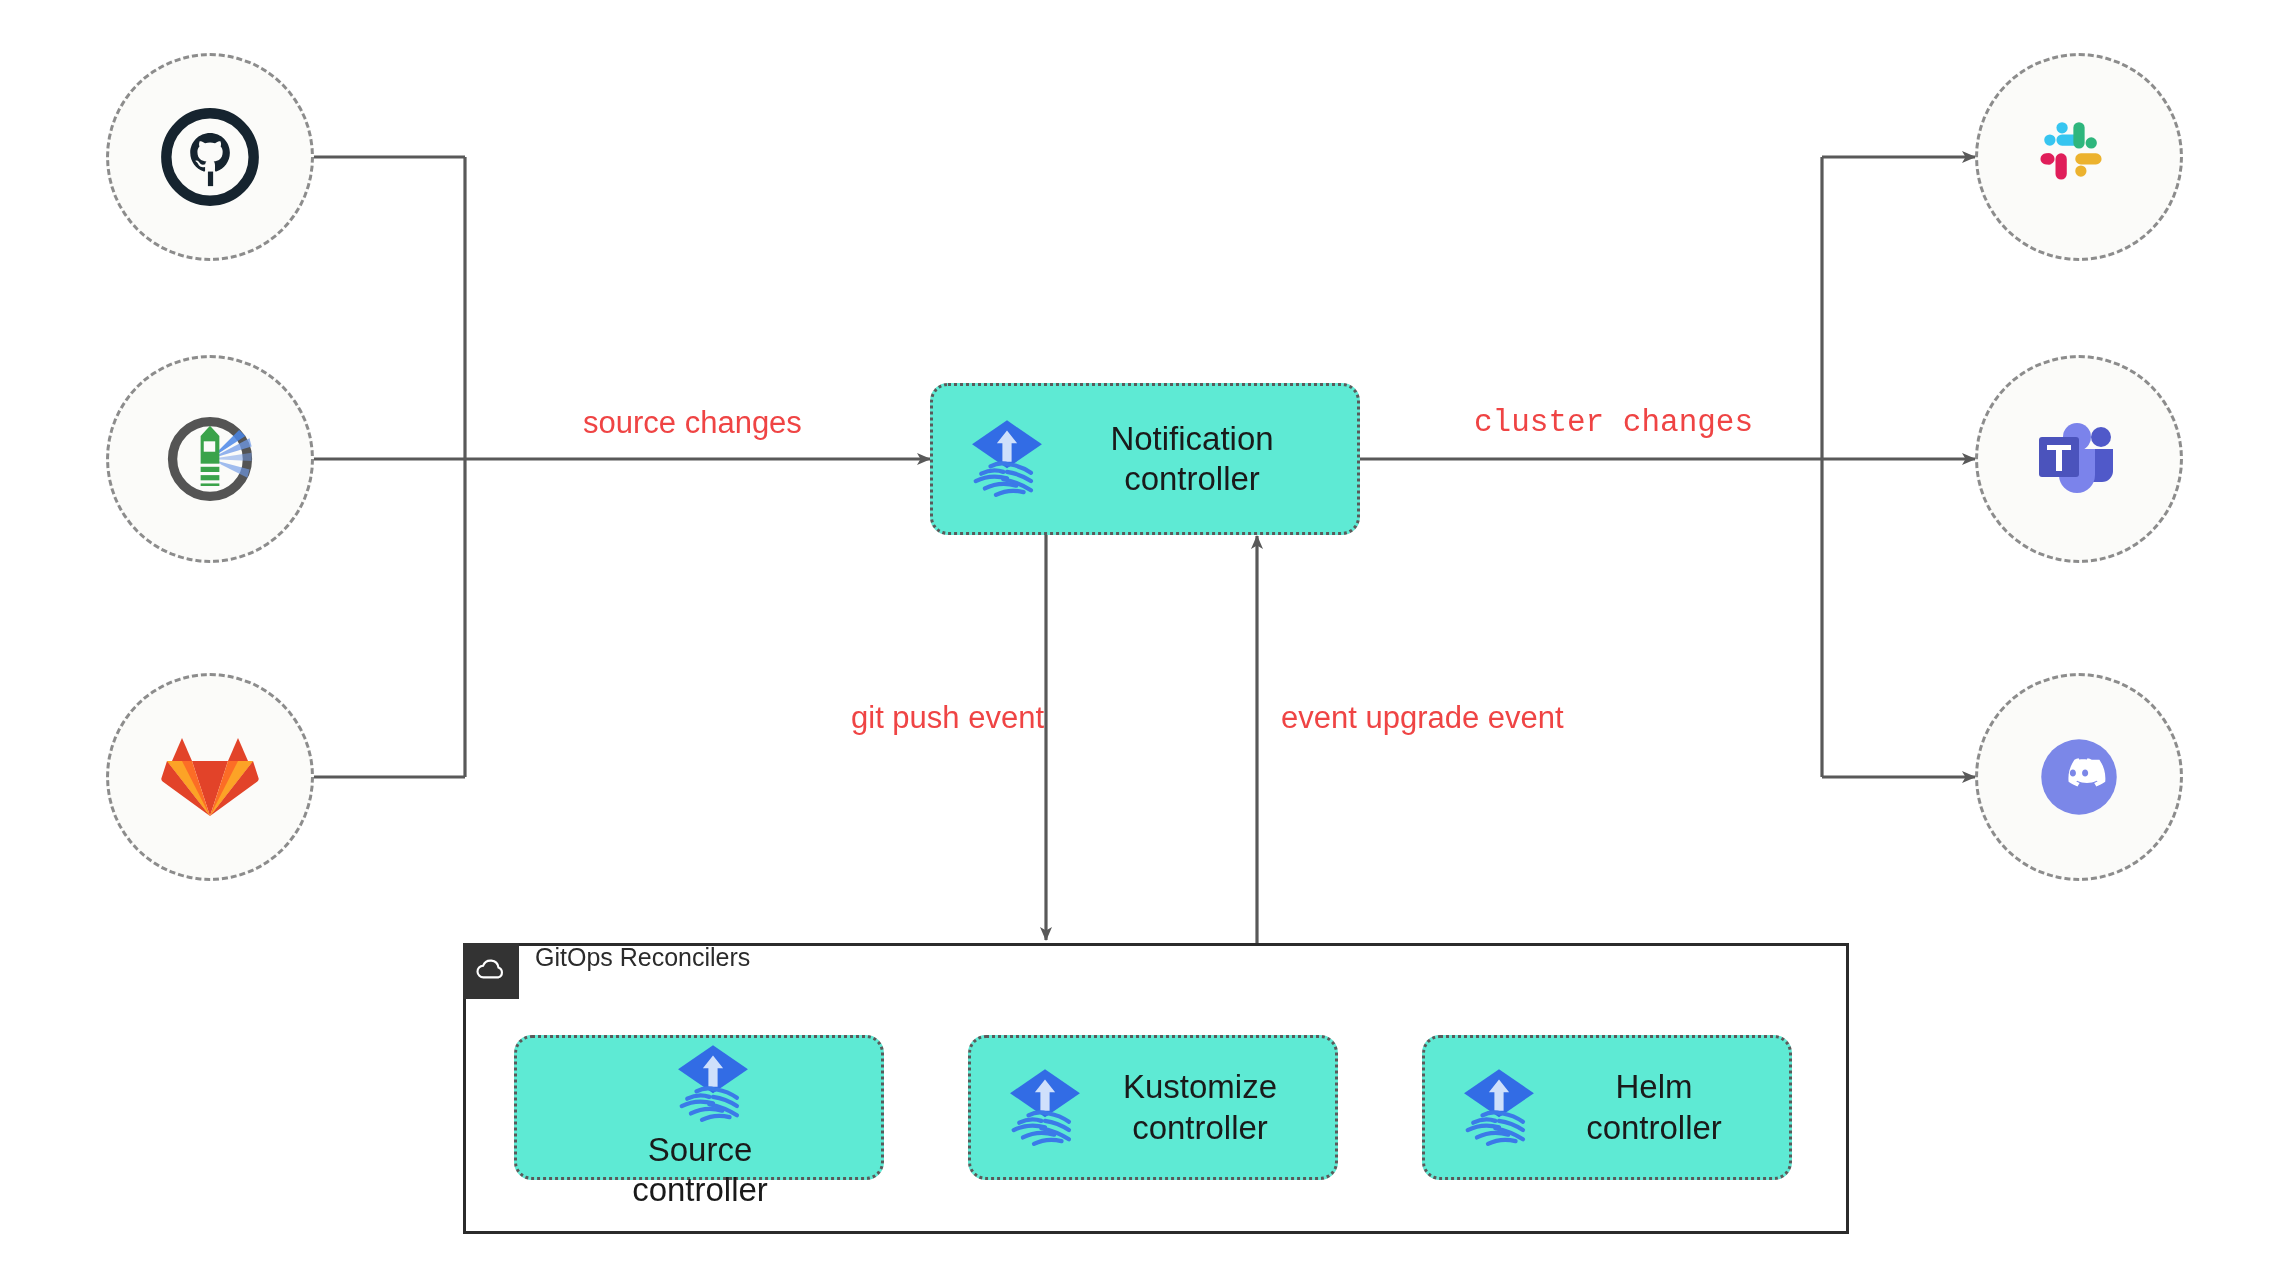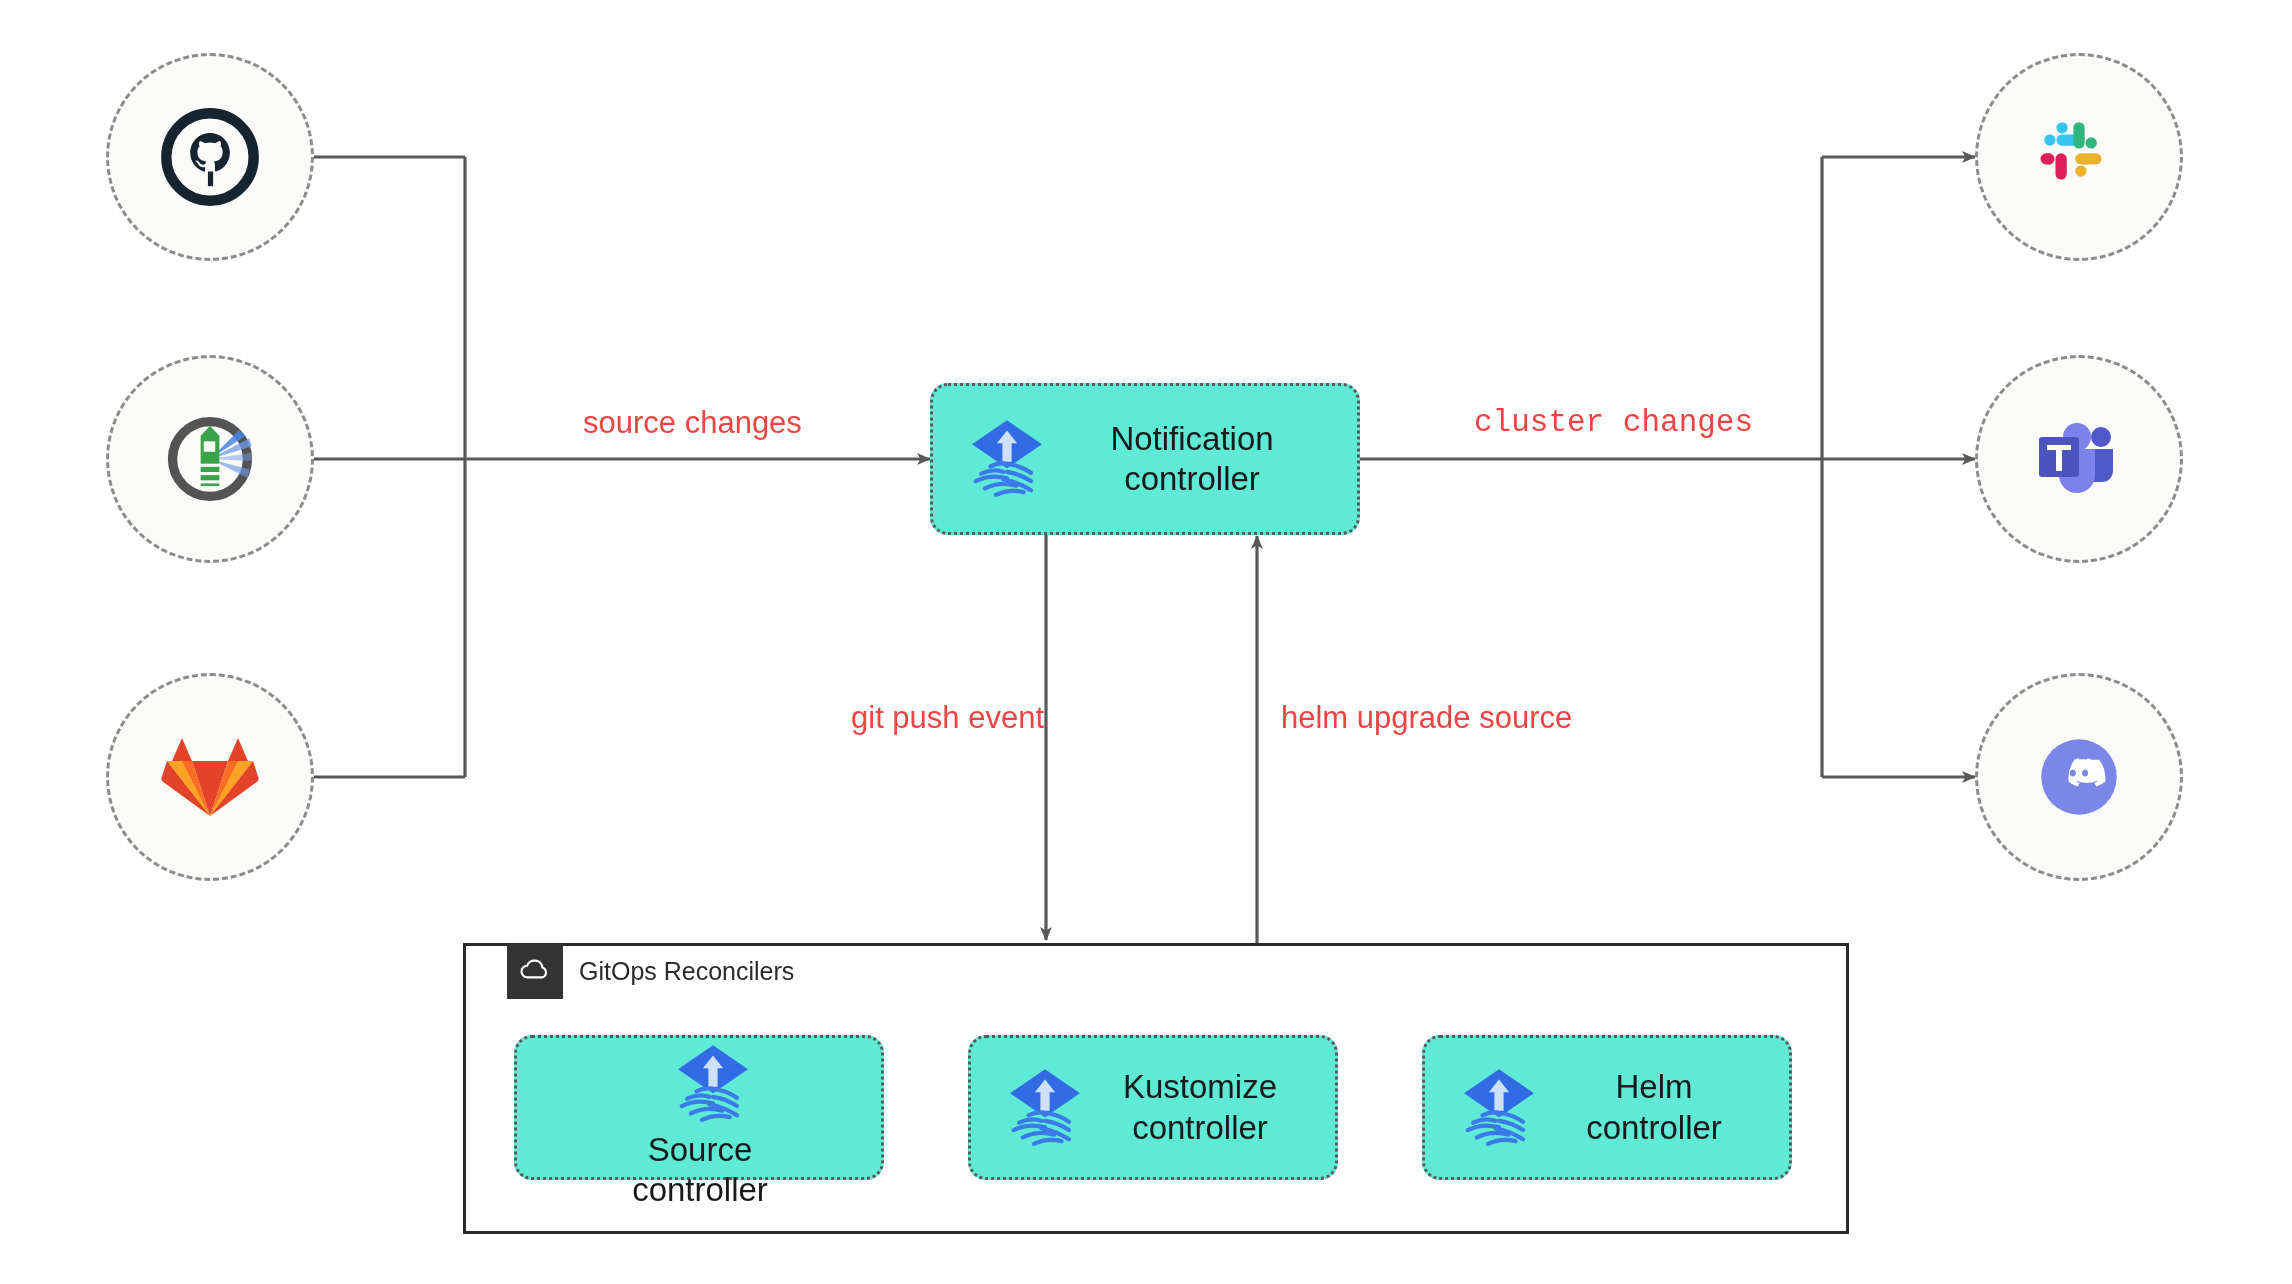--- a/index.html
+++ b/index.html
@@ -84,23 +84,22 @@
     height: 291px;
     border: 3px solid #2b2b2b;
     box-sizing: border-box;
     background: #ffffff;
   }
   #gitops-header {
     position: absolute;
     left: 463px;
     top: 943px;
     display: flex;
-    align-items: center;
+    align-items: flex-start;
     height: 56px;
-    margin-left: 44px;
   }
   #gitops-cloud-badge {
     width: 56px;
     height: 56px;
     background: #333333;
     display: flex;
     align-items: center;
     justify-content: center;
     flex: 0 0 56px;
   }
@@ -337,15 +336,15 @@
         </g>
       </svg>
     </div>
     <div class="controller-label">Helm
 controller</div>
   </div>
 
   <div class="edge-label" style="left:583px; top:405px;">source changes</div>
   <div class="edge-label" style="left:1474px; top:405px;font-family:Liberation Mono, monospace;">cluster changes</div>
   <div class="edge-label" style="left:805px; top:700px;margin-left:46px;">git push event</div>
-  <div class="edge-label" style="left:1281px; top:700px;">helm upgrade source</div>
+  <div class="edge-label" style="left:1281px; top:700px;">event upgrade event</div>
 
 </div>
 
 </body></html>

